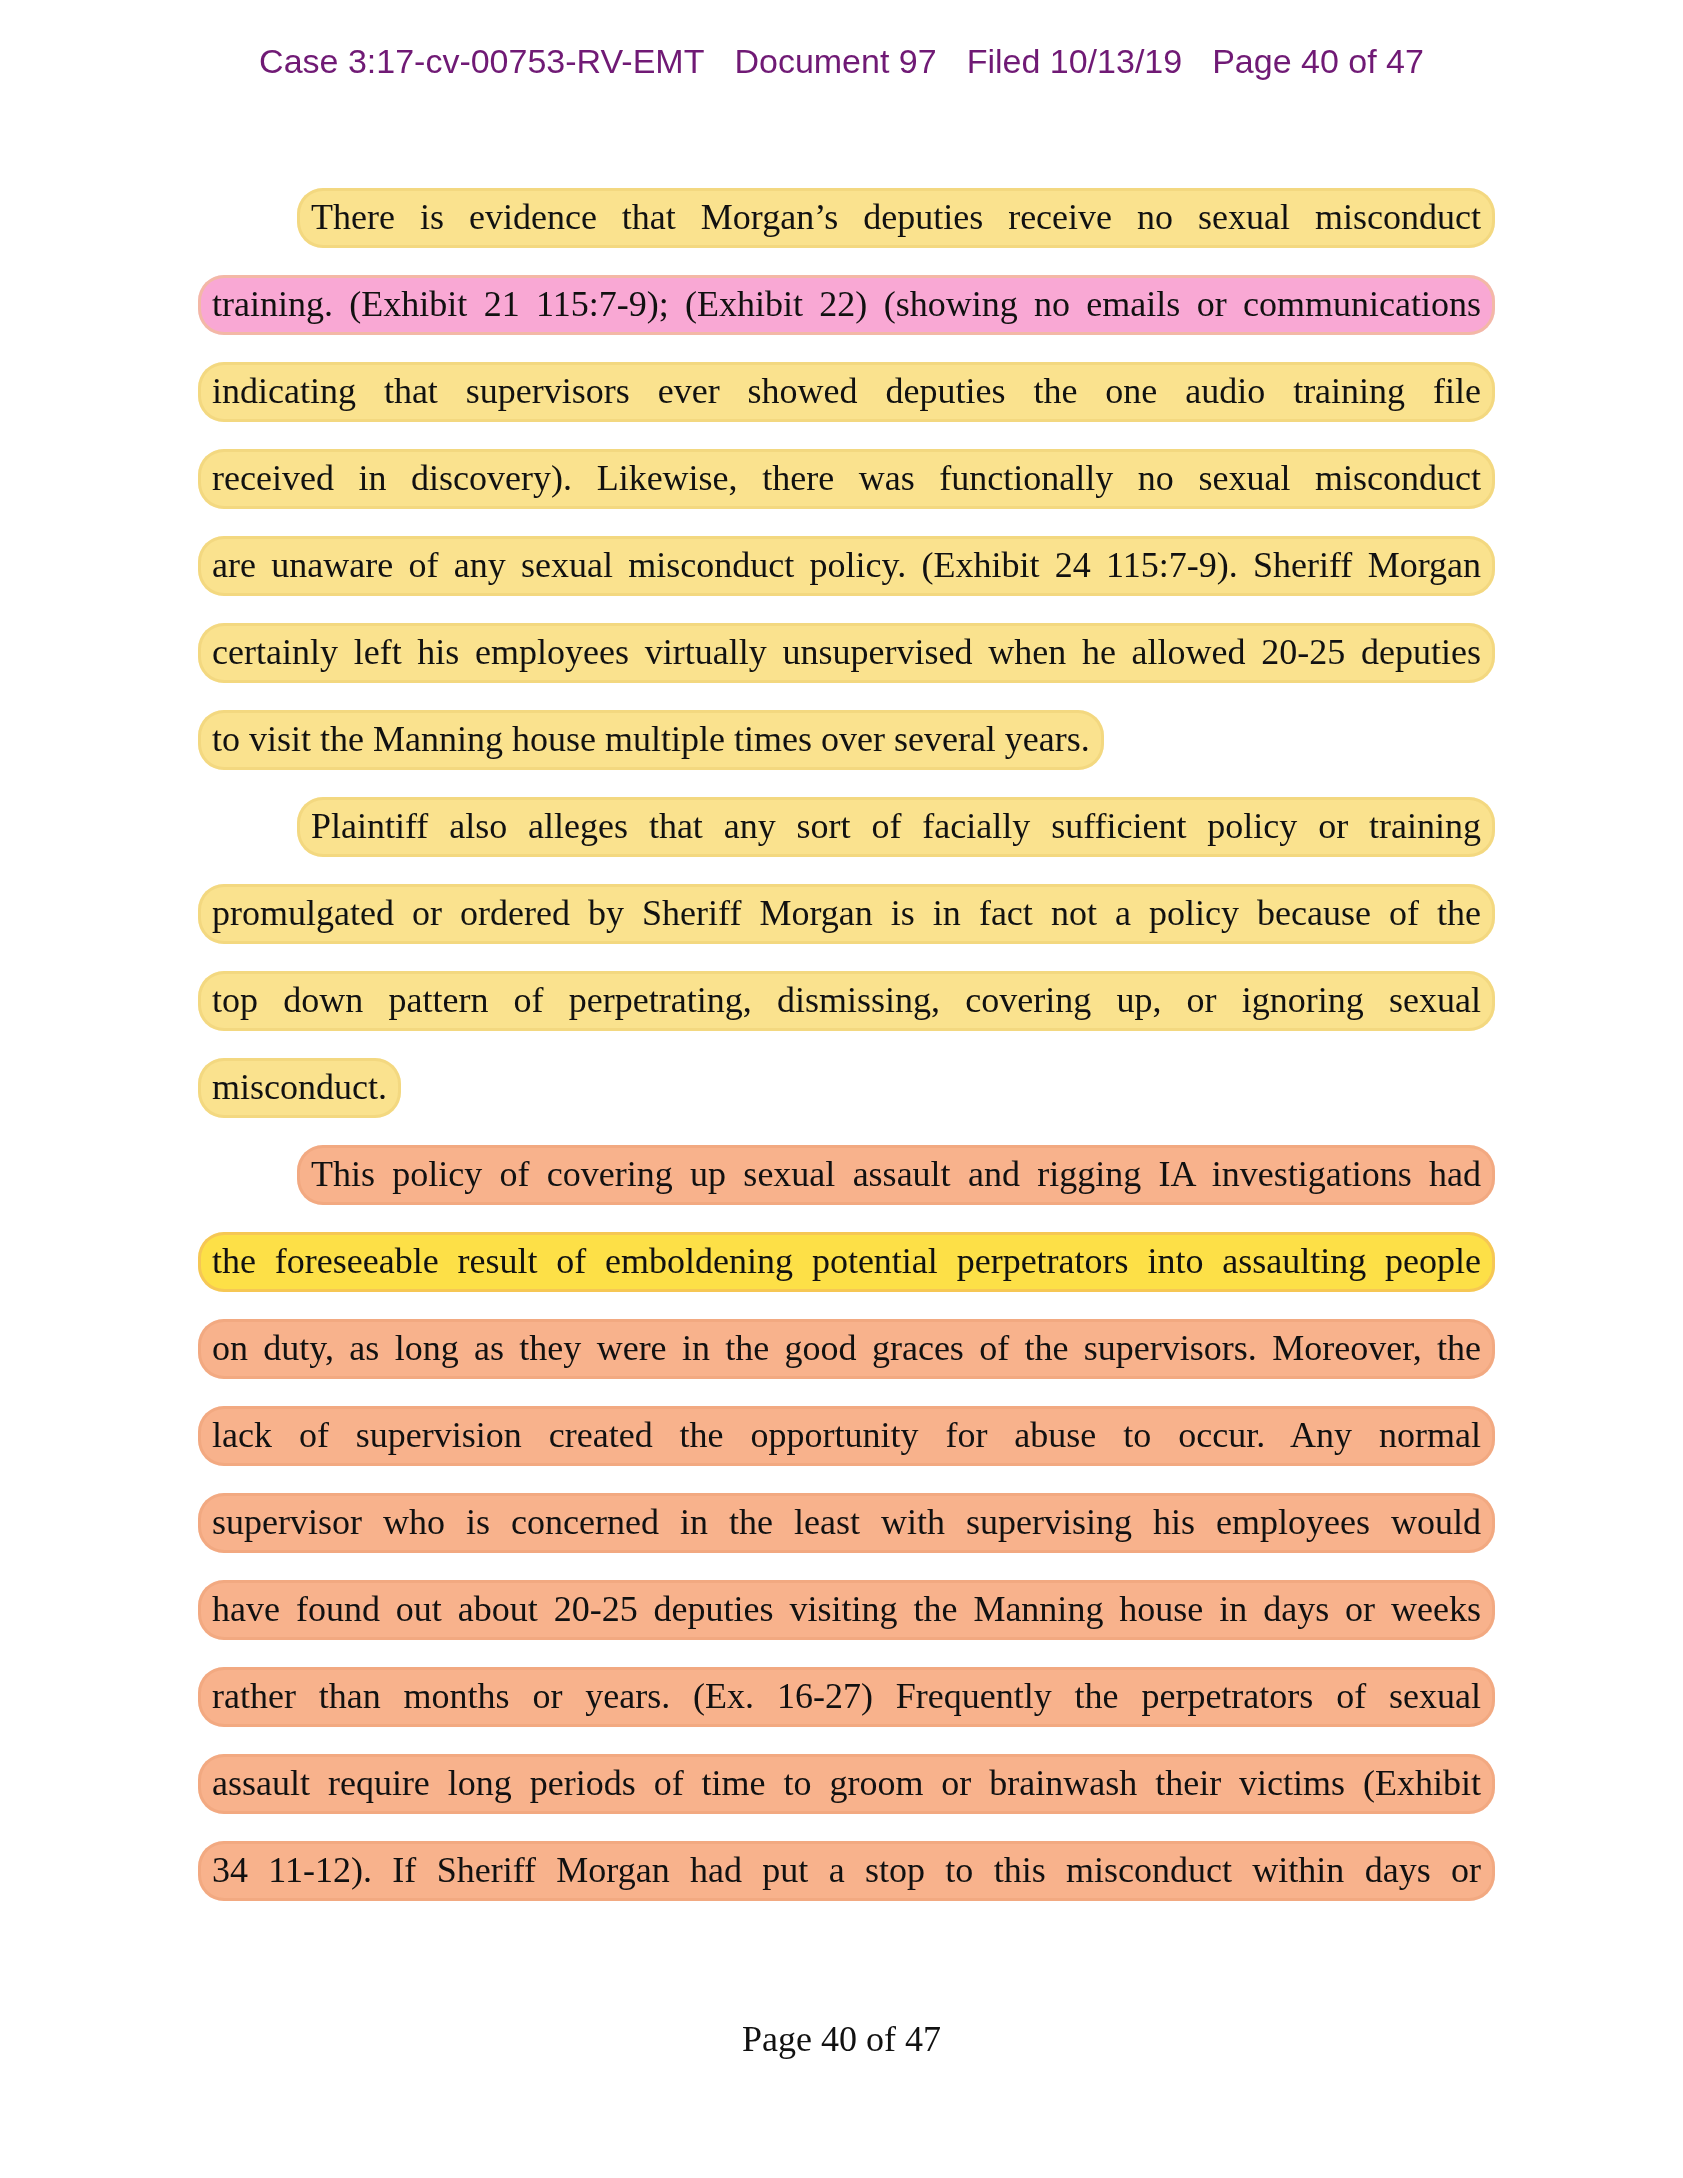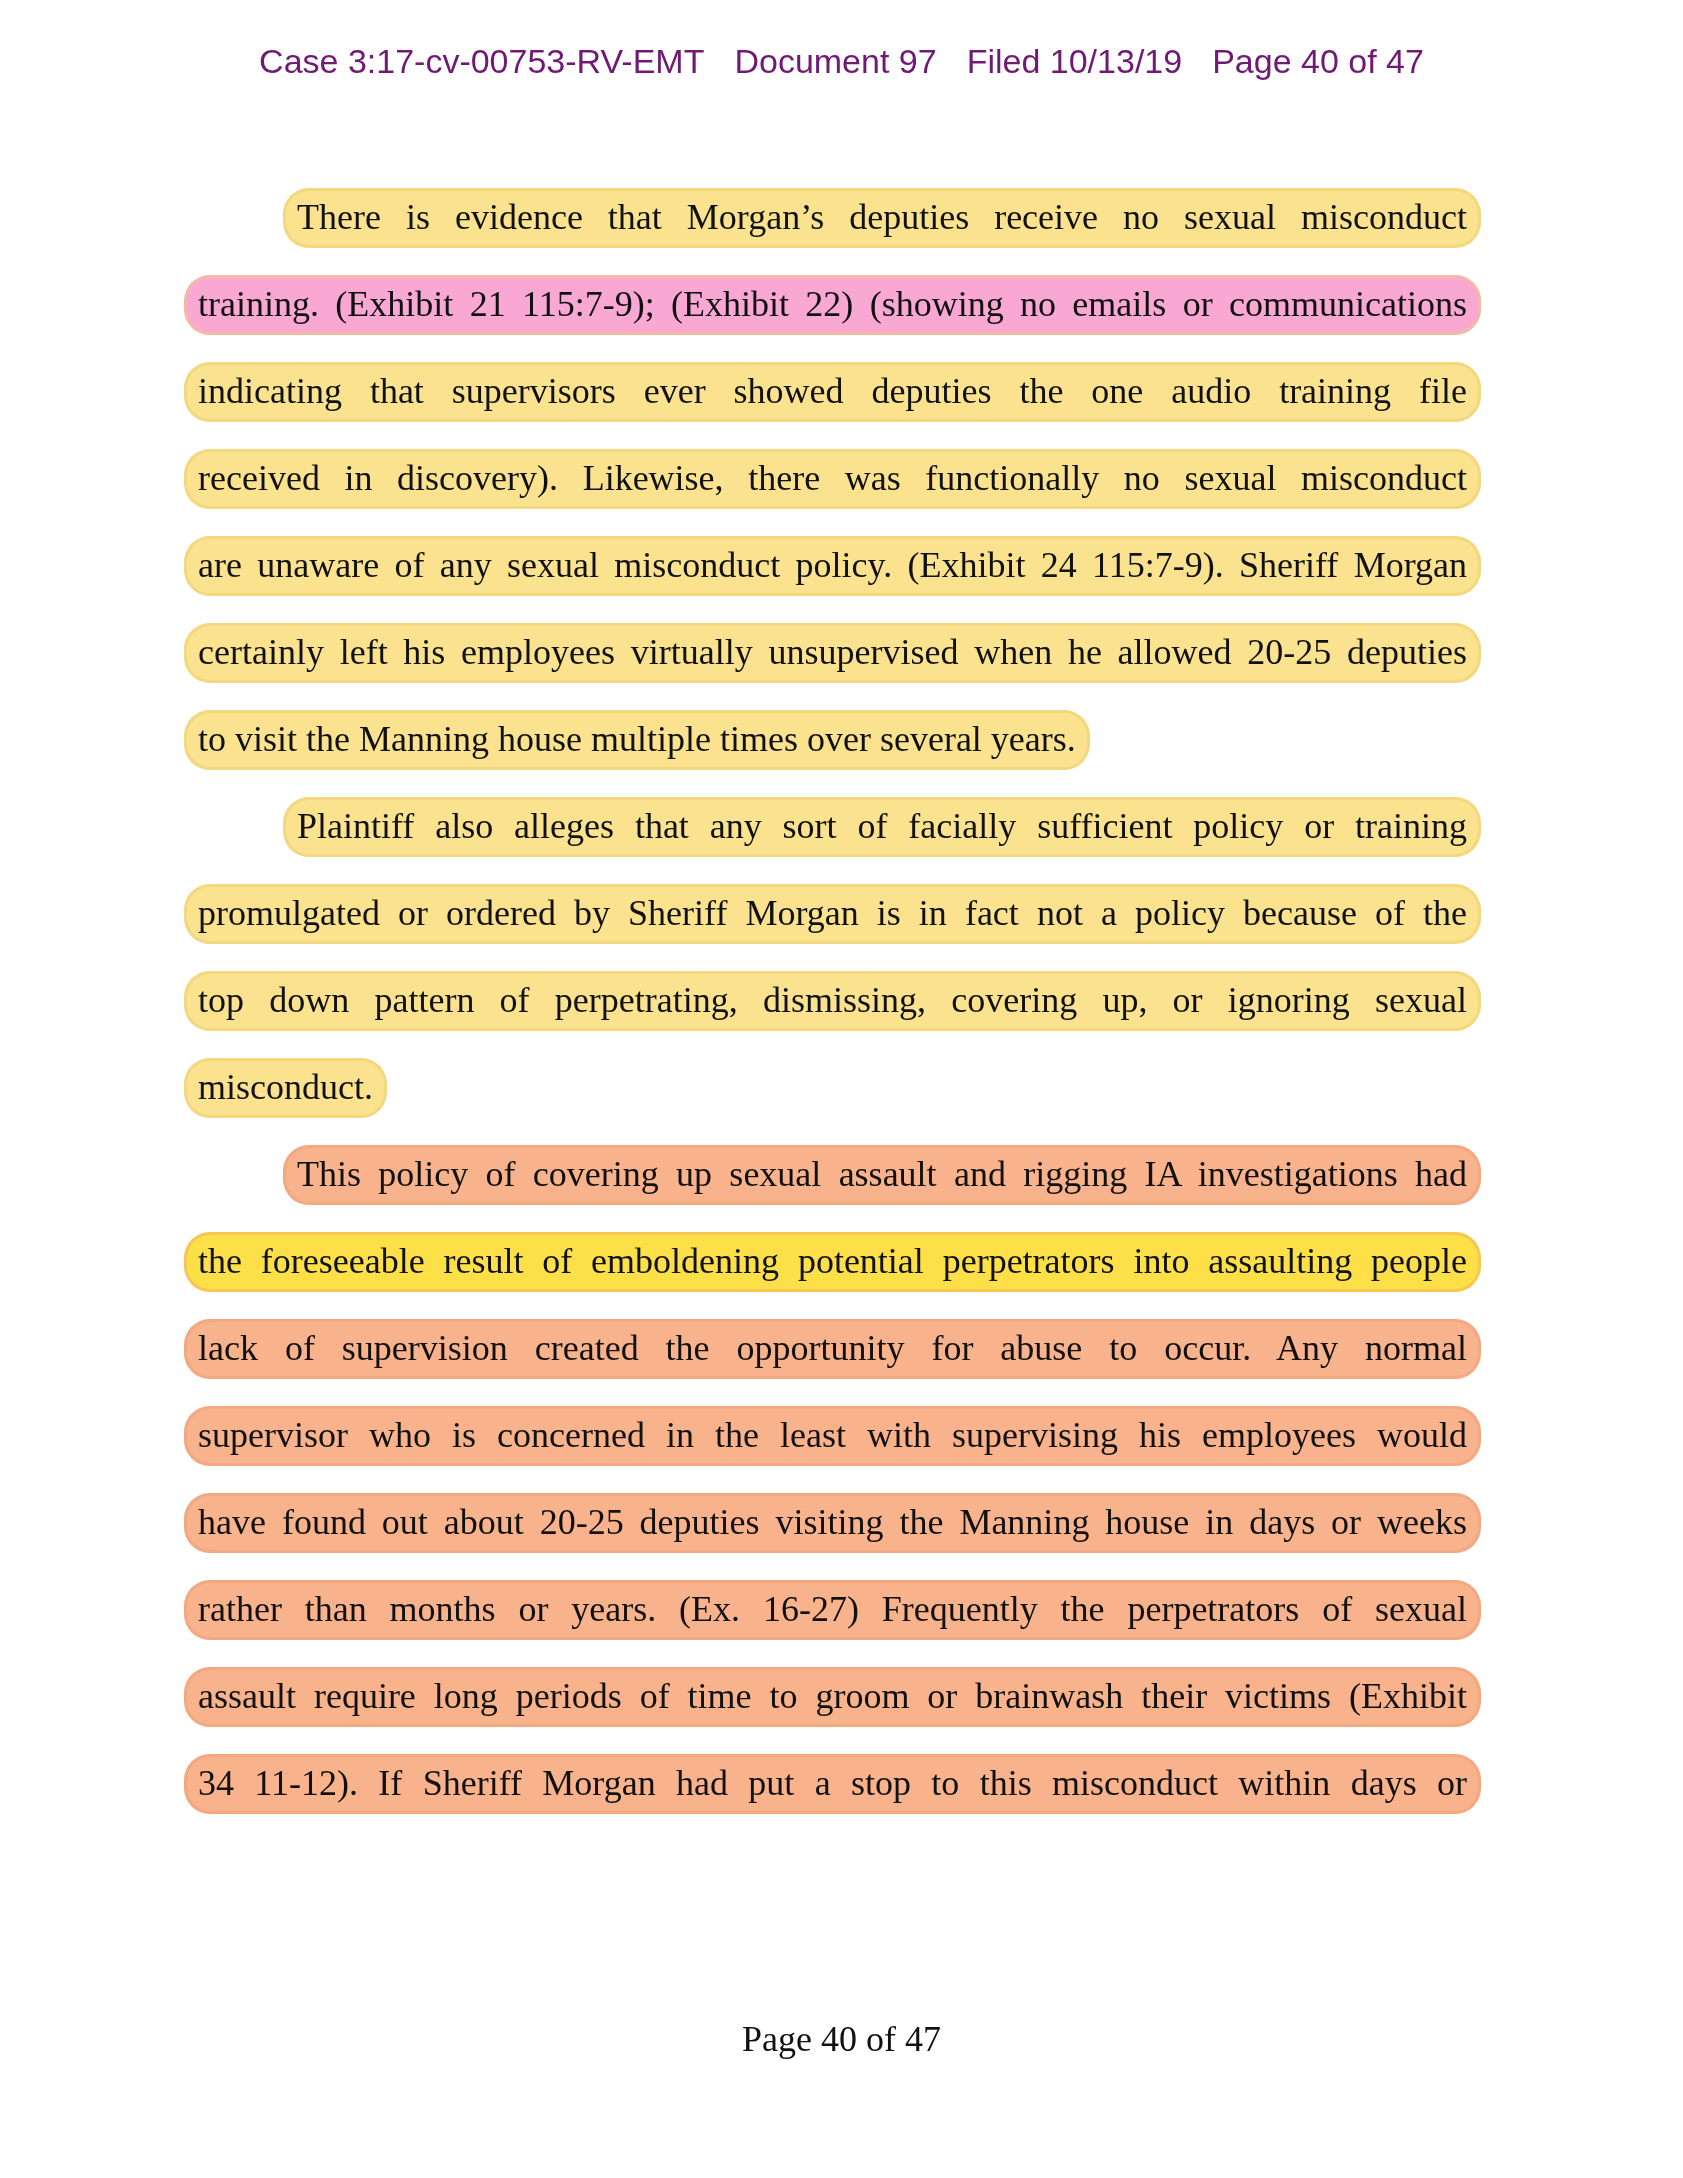--- a/index.html
+++ b/index.html
@@ -22,21 +22,21 @@
     gap: 30px;
     font-family: "Liberation Sans", sans-serif;
     font-size: 34px;
     line-height: 38px;
     color: #2323cc;
     white-space: nowrap;
   }
   .doc-body {
     position: absolute;
     top: 174px;
-    left: 184px;
+    left: 198px;
     width: 1297px;
   }
   .line {
     height: 87px;
     line-height: 87px;
     font-size: 36px;
     white-space: nowrap;
     text-align: left;
   }
   .line.justify {
@@ -83,20 +83,21 @@
       <div class="line justify"><span class="hl hl-yellow" style="background: rgb(250, 226, 142);">received in discovery). Likewise, there was functionally no sexual misconduct</span></div>
       <div class="line justify"><span class="hl hl-yellow" style="background: rgb(250, 226, 142);">are unaware of any sexual misconduct policy. (Exhibit 24 115:7-9). Sheriff Morgan</span></div>
       <div class="line justify"><span class="hl hl-yellow" style="background: rgb(250, 226, 142);">certainly left his employees virtually unsupervised when he allowed 20-25 deputies</span></div>
       <div class="line"><span class="hl hl-yellow" style="background: rgb(250, 226, 142);">to visit the Manning house multiple times over several years.</span></div>
       <div class="line indent justify"><span class="hl hl-yellow" style="background: rgb(250, 226, 142);">Plaintiff also alleges that any sort of facially sufficient policy or training</span></div>
       <div class="line justify"><span class="hl hl-yellow" style="background: rgb(250, 226, 142);">promulgated or ordered by Sheriff Morgan is in fact not a policy because of the</span></div>
       <div class="line justify"><span class="hl hl-yellow" style="background: rgb(250, 226, 142);">top down pattern of perpetrating, dismissing, covering up, or ignoring sexual</span></div>
       <div class="line"><span class="hl hl-yellow" style="background: rgb(250, 226, 142);">misconduct.</span></div>
       <div class="line indent justify"><span class="hl hl-orange" style="background: rgb(248, 178, 140);">This policy of covering up sexual assault and rigging IA investigations had</span></div>
       <div class="line justify"><span class="hl hl-orange" style="background: #fde047;">the foreseeable result of emboldening potential perpetrators into assaulting people</span></div>
+      <div class="line justify"><span class="hl hl-orange" style="background: rgb(248, 178, 140);">on duty, as long as they were in the good graces of the supervisors. Moreover, the</span></div>
       <div class="line justify"><span class="hl hl-orange" style="background: rgb(248, 178, 140);">lack of supervision created the opportunity for abuse to occur. Any normal</span></div>
       <div class="line justify"><span class="hl hl-orange" style="background: rgb(248, 178, 140);">supervisor who is concerned in the least with supervising his employees would</span></div>
       <div class="line justify"><span class="hl hl-orange" style="background: rgb(248, 178, 140);">have found out about 20-25 deputies visiting the Manning house in days or weeks</span></div>
       <div class="line justify"><span class="hl hl-orange" style="background: rgb(248, 178, 140);">rather than months or years. (Ex. 16-27) Frequently the perpetrators of sexual</span></div>
       <div class="line justify"><span class="hl hl-orange" style="background: rgb(248, 178, 140);">assault require long periods of time to groom or brainwash their victims (Exhibit</span></div>
       <div class="line justify"><span class="hl hl-orange" style="background: rgb(248, 178, 140);">34 11-12). If Sheriff Morgan had put a stop to this misconduct within days or</span></div>
     </div>
 
   <div class="page-footer">
     <span>Page 40 of 47</span>

